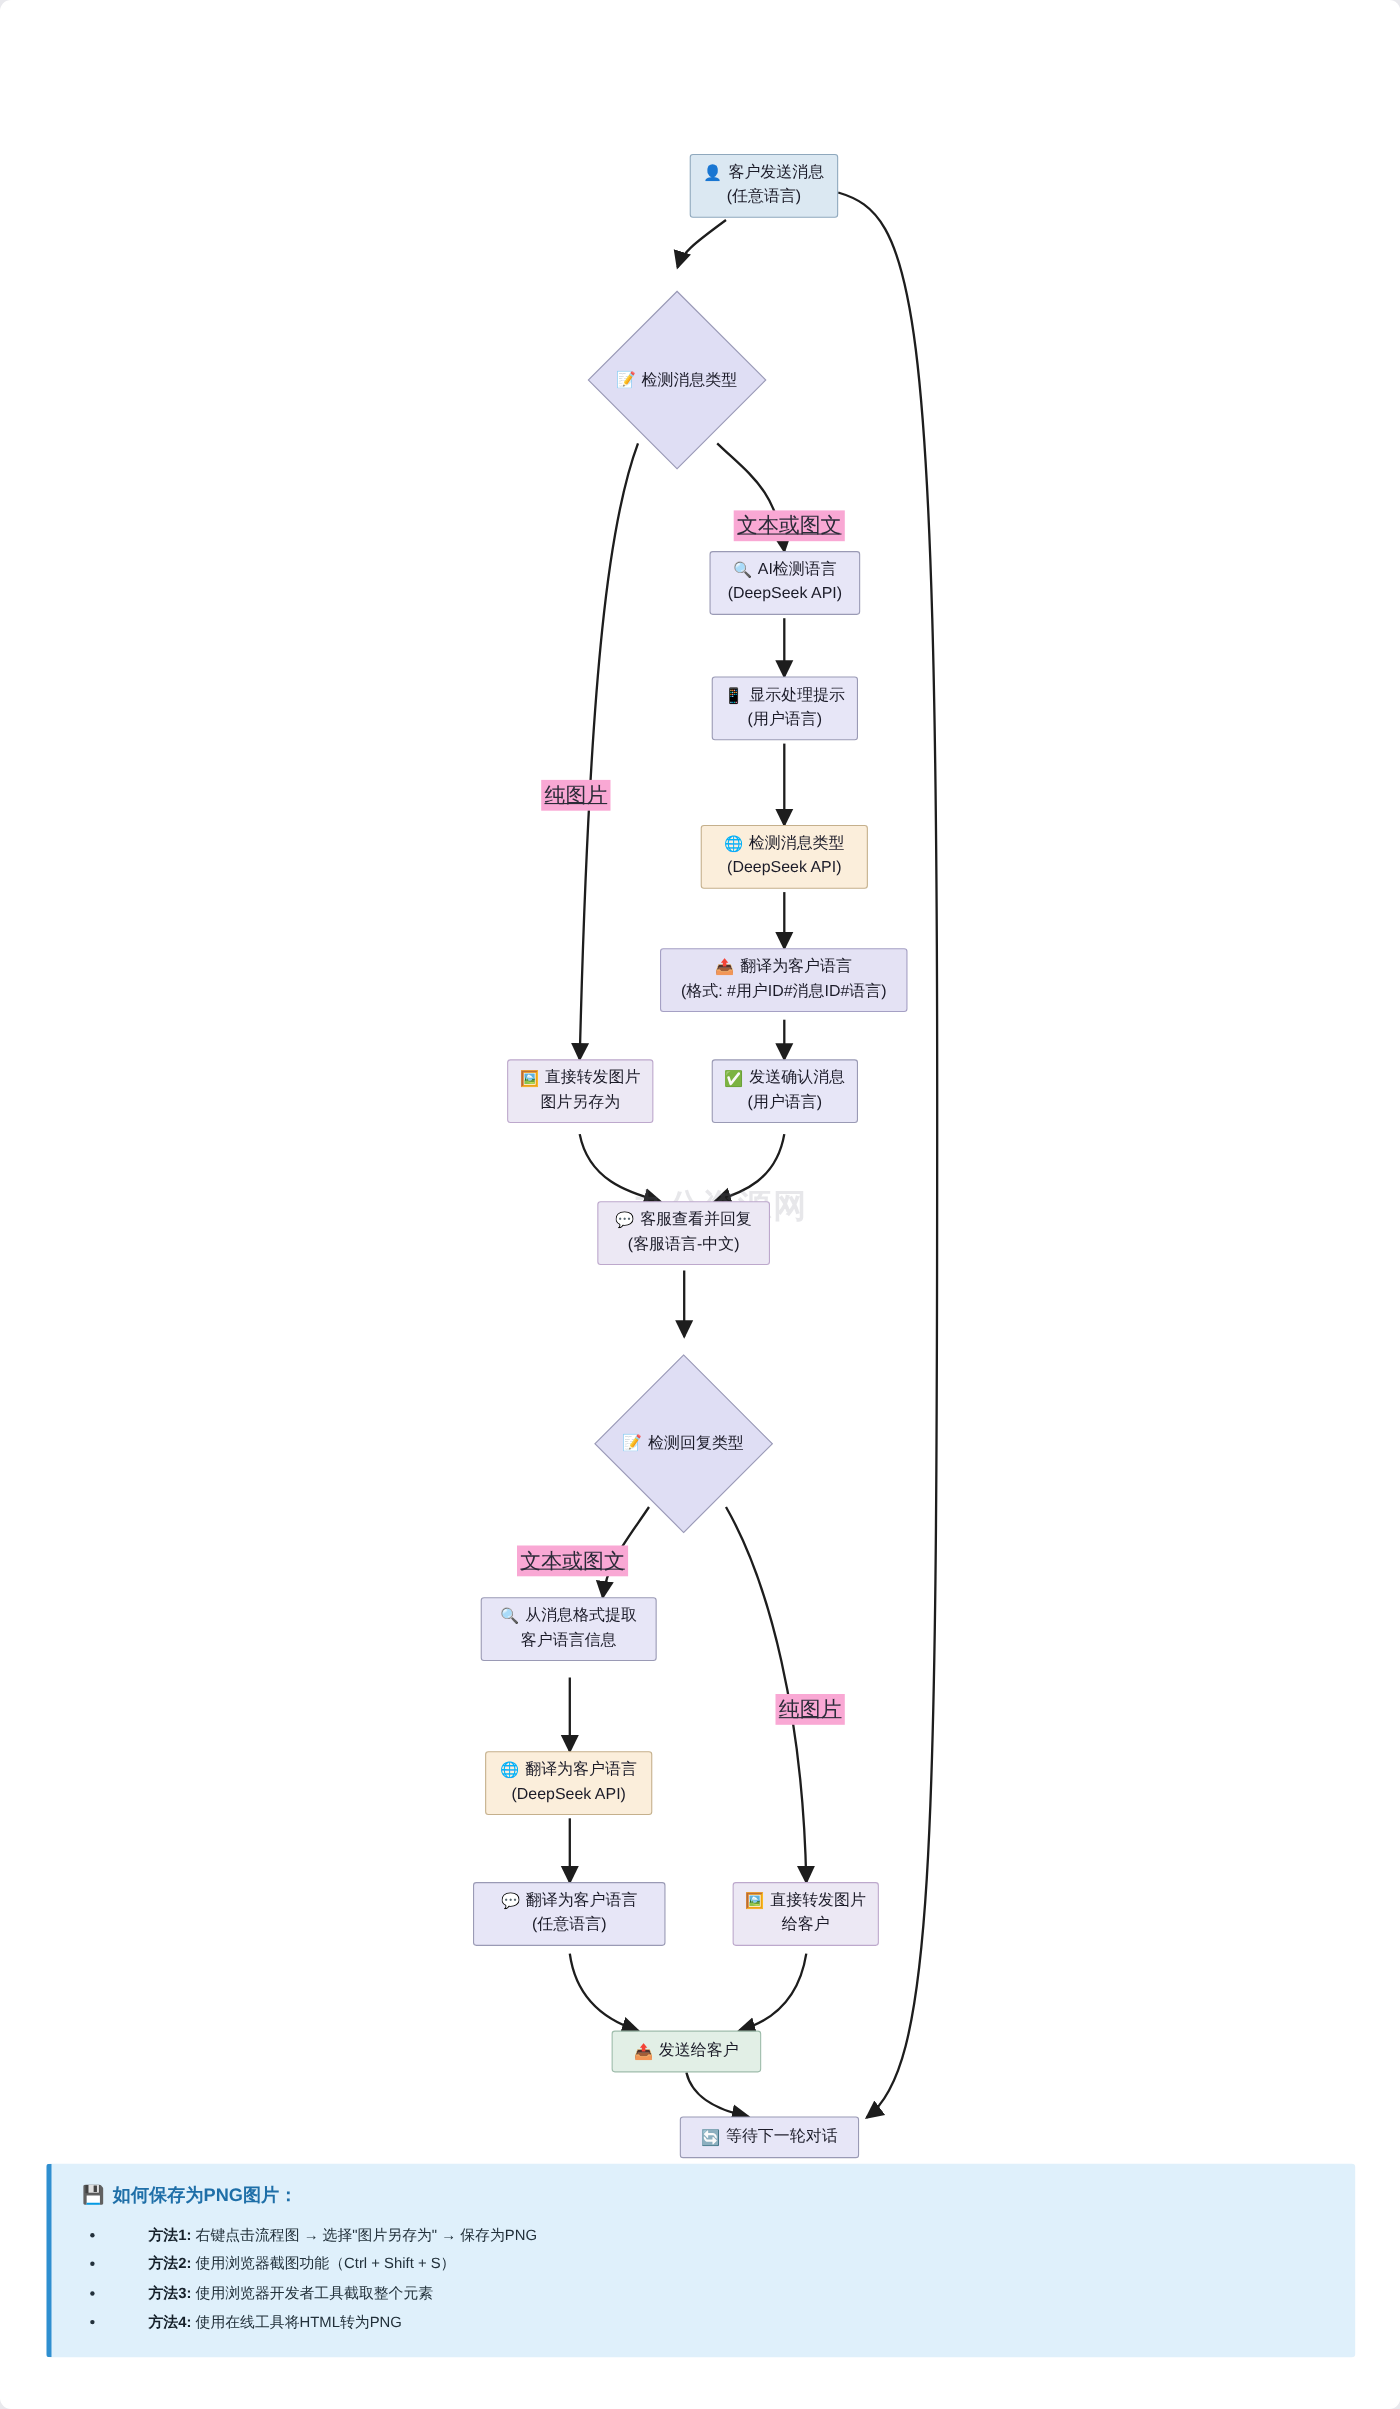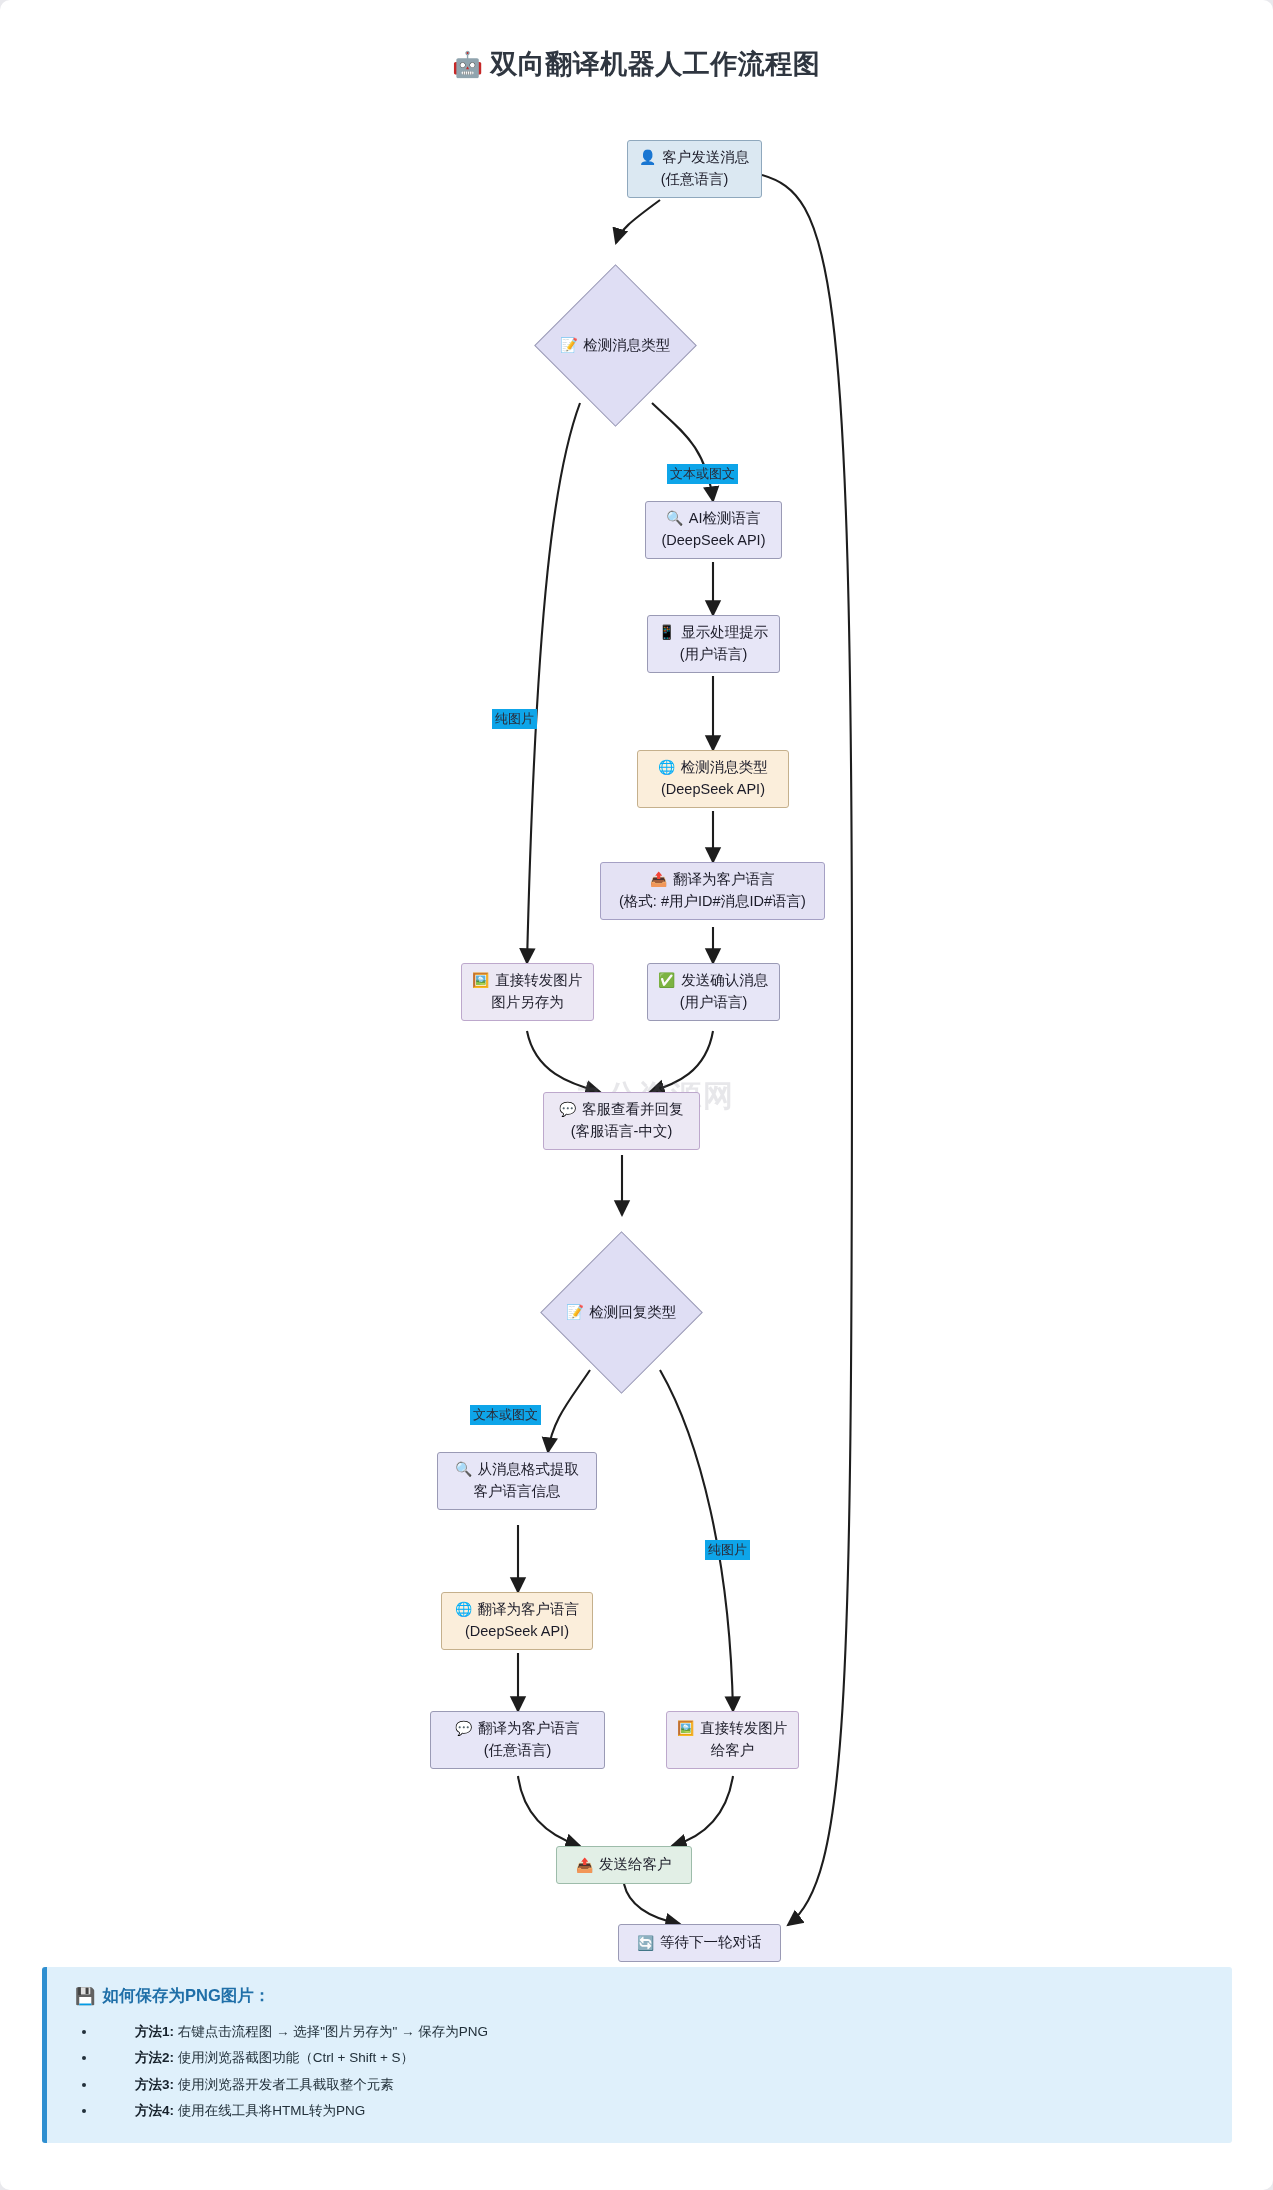--- a/index.html
+++ b/index.html
@@ -72,25 +72,26 @@
   .diamond > .dlabel {
     transform: rotate(-45deg);
     font-size: 14.5px;
     color:#1b1b28;
     white-space: nowrap;
     display:flex; align-items:center; gap:5px;
   }
 
   .elabel {
     position: absolute;
-    font-size: 13px;
+    font-size: 19px;
     color: #2b2b38;
-    background: #0ea5e9;
+    background: #f9a8d4;
     padding: 1px 3px;
     white-space: nowrap;
+    text-decoration: underline;
   }
 
   .watermark {
     position: absolute;
     font-size: 30px;
     font-weight: bold;
     color: rgba(120,120,140,0.18);
     letter-spacing: 2px;
     pointer-events: none;
     user-select: none;
@@ -115,23 +116,20 @@
   .info li {
     font-size: 13.5px; color:#22303a; line-height: 1.95; list-style: disc;
   }
   .info li b { color:#16212b;margin-left:38px; }
 </style>
 </head>
 <body>
 
 <div class="page">
 
-  <div class="title">
-    <span class="emoji">🤖</span><span>双向翻译机器人工作流程图</span>
-  </div>
 
   <div class="canvas">
 
     <svg class="edges" viewBox="0 0 1273 1960">
       <defs>
         <marker id="ah" markerWidth="9" markerHeight="9" refX="7" refY="4.5" orient="auto" markerUnits="strokeWidth">
           <path d="M0,0.6 L8,4.5 L0,8.4 z" fill="#1d1d1d"></path>
         </marker>
       </defs>
       <g fill="none" stroke="#1d1d1d" stroke-width="2.1" marker-end="url(#ah)">

